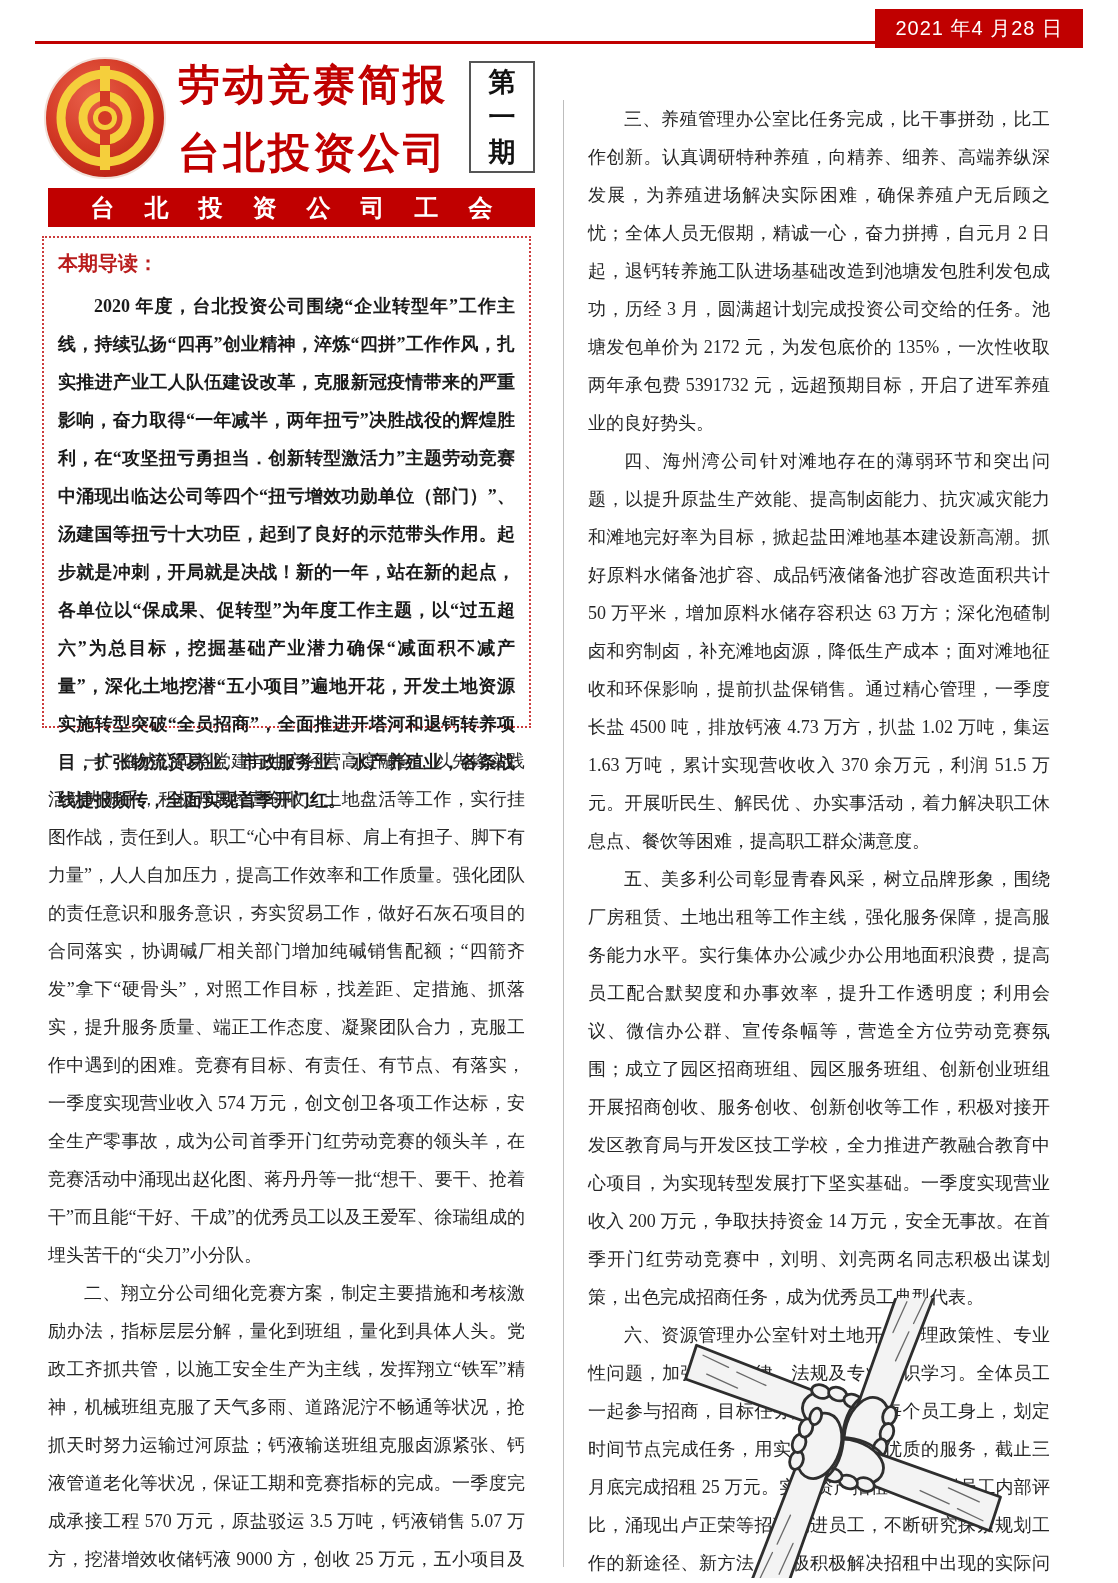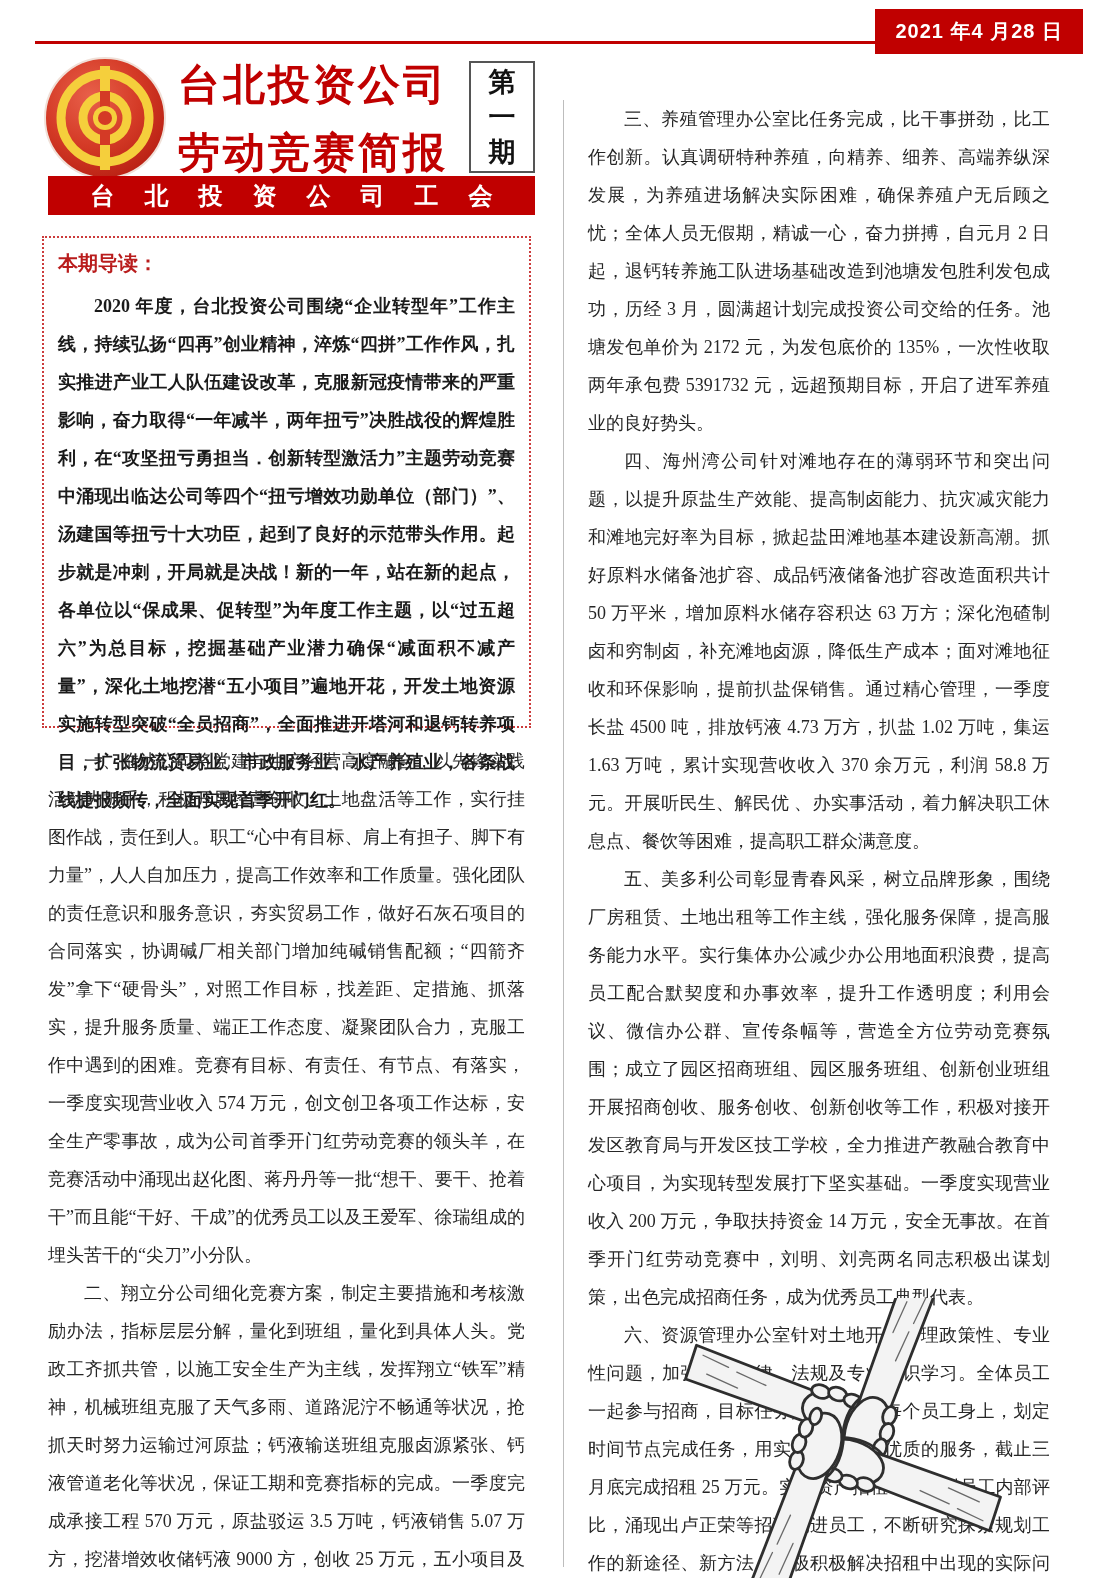--- a/index.html
+++ b/index.html
@@ -6,24 +6,24 @@
   body{
     width:1118px;height:1583px;position:relative;
     font-family:"Liberation Serif", serif;
     color:#222;
     overflow:hidden;
   }
   .page{position:absolute;inset:0;background:#fff;}
 
   
   .date-badge{
-    position:absolute;top:9px;right:35px;height:45px;
+    position:absolute;top:9px;right:35px;height:39px;
     background:#c00000;color:#fff;display:flex;align-items:center;
     padding:0 20px;font-family:"Liberation Sans",sans-serif;
-    font-weight:bold;font-size:20px;letter-spacing:1px;
+    font-weight:normal;font-size:20px;letter-spacing:1px;
   }
   .top-rule{position:absolute;top:41px;left:35px;right:35px;height:3px;background:#c00000;}
 
   
   .masthead{position:absolute;top:55px;left:40px;width:495px;height:130px;}
   .logo{position:absolute;left:2px;top:0;width:126px;height:126px;}
   .title-block{
     position:absolute;left:138px;top:2px;width:288px;height:124px;
     display:flex;flex-direction:column;justify-content:space-between;
   }
@@ -35,21 +35,21 @@
     position:absolute;right:0;top:6px;width:62px;height:108px;
     border:2px solid #555;background:#fff;
     display:flex;flex-direction:column;align-items:center;justify-content:center;gap:2px;
   }
   .issue-box div{
     font-family:"Liberation Sans",sans-serif;font-weight:bold;
     font-size:27px;line-height:33px;color:#111;
   }
 
   .union-banner{
-    position:absolute;top:176px;left:48px;width:487px;height:39px;
+    position:absolute;top:188px;left:48px;width:487px;height:39px;
     background:#c00000;color:#fff;
     font-family:"Liberation Sans",sans-serif;font-weight:bold;font-size:24px;
     display:flex;align-items:center;justify-content:center;
     letter-spacing:30px;text-indent:30px;
   }
 
   
   .intro-box{
     position:absolute;top:236px;left:42px;width:489px;height:492px;
     border:2px dotted #cc3b3b;box-sizing:border-box;
@@ -108,22 +108,22 @@
         <circle cx="63" cy="63" r="60" fill="none" stroke="#f0e0d8" stroke-width="2"></circle>
         <circle cx="63" cy="63" r="44" fill="none" stroke="#f5cf3c" stroke-width="9"></circle>
         <circle cx="63" cy="63" r="22" fill="none" stroke="#f5cf3c" stroke-width="9"></circle>
         <rect x="58" y="11" width="10" height="104" fill="#f5cf3c"></rect>
         <rect x="58" y="36" width="10" height="54" fill="#d43a26"></rect>
         <circle cx="63" cy="63" r="12" fill="#f5cf3c"></circle>
         <circle cx="63" cy="63" r="7" fill="#d43a26"></circle>
       </svg>
     </div>
     <div class="title-block">
+      <div class="title-line">劳动竞赛简报</div>
       <div class="title-line">台北投资公司</div>
-      <div class="title-line">劳动竞赛简报</div>
     </div>
     <div class="issue-box">
       <div>第</div>
       <div>一</div>
       <div>期</div>
     </div>
   </div>
 
   <div class="union-banner">台北投资公司工会</div>
 
@@ -134,21 +134,21 @@
 
   <div class="col-divider"></div>
 
   <div class="col-left">
     <p class="article">一、临达公司将党建与生产经营高度融合，以先锋实践活动为抓手，积极开展经营创收、土地盘活等工作，实行挂图作战，责任到人。职工“心中有目标、肩上有担子、脚下有力量”，人人自加压力，提高工作效率和工作质量。强化团队的责任意识和服务意识，夯实贸易工作，做好石灰石项目的合同落实，协调碱厂相关部门增加纯碱销售配额；“四箭齐发”拿下“硬骨头”，对照工作目标，找差距、定措施、抓落实，提升服务质量、端正工作态度、凝聚团队合力，克服工作中遇到的困难。竞赛有目标、有责任、有节点、有落实，一季度实现营业收入 574 万元，创文创卫各项工作达标，安全生产零事故，成为公司首季开门红劳动竞赛的领头羊，在竞赛活动中涌现出赵化图、蒋丹丹等一批“想干、要干、抢着干”而且能“干好、干成”的优秀员工以及王爱军、徐瑞组成的埋头苦干的“尖刀”小分队。</p>
     <p class="article">二、翔立分公司细化竞赛方案，制定主要措施和考核激励办法，指标层层分解，量化到班组，量化到具体人头。党政工齐抓共管，以施工安全生产为主线，发挥翔立“铁军”精神，机械班组克服了天气多雨、道路泥泞不畅通等状况，抢抓天时努力运输过河原盐；钙液输送班组克服卤源紧张、钙液管道老化等状况，保证工期和竞赛指标的完成。一季度完成承接工程 570 万元，原盐驳运 3.5 万吨，钙液销售 5.07 万方，挖潜增效收储钙液 9000 方，创收 25 万元，五小项目及房屋租金收取合计 16.3 万。翔立分公司成为擂台赛临达公司的强劲对手，还涌现了赵士柱、汪永柱、程辉、朱文江等典型人物。</p>
   </div>
 
   <div class="col-right">
     <p class="article">三、养殖管理办公室比任务完成，比干事拼劲，比工作创新。认真调研特种养殖，向精养、细养、高端养纵深发展，为养殖进场解决实际困难，确保养殖户无后顾之忧；全体人员无假期，精诚一心，奋力拼搏，自元月 2 日起，退钙转养施工队进场基础改造到池塘发包胜利发包成功，历经 3 月，圆满超计划完成投资公司交给的任务。池塘发包单价为 2172 元，为发包底价的 135%，一次性收取两年承包费 5391732 元，远超预期目标，开启了进军养殖业的良好势头。</p>
-    <p class="article">四、海州湾公司针对滩地存在的薄弱环节和突出问题，以提升原盐生产效能、提高制卤能力、抗灾减灾能力和滩地完好率为目标，掀起盐田滩地基本建设新高潮。抓好原料水储备池扩容、成品钙液储备池扩容改造面积共计 50 万平米，增加原料水储存容积达 63 万方；深化泡碴制卤和穷制卤，补充滩地卤源，降低生产成本；面对滩地征收和环保影响，提前扒盐保销售。通过精心管理，一季度长盐 4500 吨，排放钙液 4.73 万方，扒盐 1.02 万吨，集运 1.63 万吨，累计实现营收收入 370 余万元，利润 58.8 万元。开展听民生、解民优 、办实事活动，着力解决职工休息点、餐饮等困难，提高职工群众满意度。</p>
+    <p class="article">四、海州湾公司针对滩地存在的薄弱环节和突出问题，以提升原盐生产效能、提高制卤能力、抗灾减灾能力和滩地完好率为目标，掀起盐田滩地基本建设新高潮。抓好原料水储备池扩容、成品钙液储备池扩容改造面积共计 50 万平米，增加原料水储存容积达 63 万方；深化泡碴制卤和穷制卤，补充滩地卤源，降低生产成本；面对滩地征收和环保影响，提前扒盐保销售。通过精心管理，一季度长盐 4500 吨，排放钙液 4.73 万方，扒盐 1.02 万吨，集运 1.63 万吨，累计实现营收收入 370 余万元，利润 51.5 万元。开展听民生、解民优 、办实事活动，着力解决职工休息点、餐饮等困难，提高职工群众满意度。</p>
     <p class="article">五、美多利公司彰显青春风采，树立品牌形象，围绕厂房租赁、土地出租等工作主线，强化服务保障，提高服务能力水平。实行集体办公减少办公用地面积浪费，提高员工配合默契度和办事效率，提升工作透明度；利用会议、微信办公群、宣传条幅等，营造全方位劳动竞赛氛围；成立了园区招商班组、园区服务班组、创新创业班组开展招商创收、服务创收、创新创收等工作，积极对接开发区教育局与开发区技工学校，全力推进产教融合教育中心项目，为实现转型发展打下坚实基础。一季度实现营业收入 200 万元，争取扶持资金 14 万元，安全无事故。在首季开门红劳动竞赛中，刘明、刘亮两名同志积极出谋划策，出色完成招商任务，成为优秀员工典型代表。</p>
     <p class="article">六、资源管理办公室针对土地开发管理政策性、专业性问题，加强有关法律、法规及专业知识学习。全体员工一起参与招商，目标任务具体分解到每个员工身上，划定时间节点完成任务，用实干精神提供优质的服务，截止三月底完成招租 25 万元。实行资产招租“五星”型员工内部评比，涌现出卢正荣等招商先进员工，不断研究探索规划工作的新途径、新方法，积极积极解决招租中出现的实际问题。</p>
   </div>
 
   <div class="hands-illustration">
     <svg viewBox="0 0 300 300" width="510" height="280" preserveAspectRatio="xMidYMid meet">
       <g transform="rotate(18 150 150)" stroke="#2e2e2e" stroke-width="3" fill="#f3f3f3" stroke-linejoin="round" stroke-linecap="round">
 
         <g>
           <g transform="rotate(0 150 150)">

